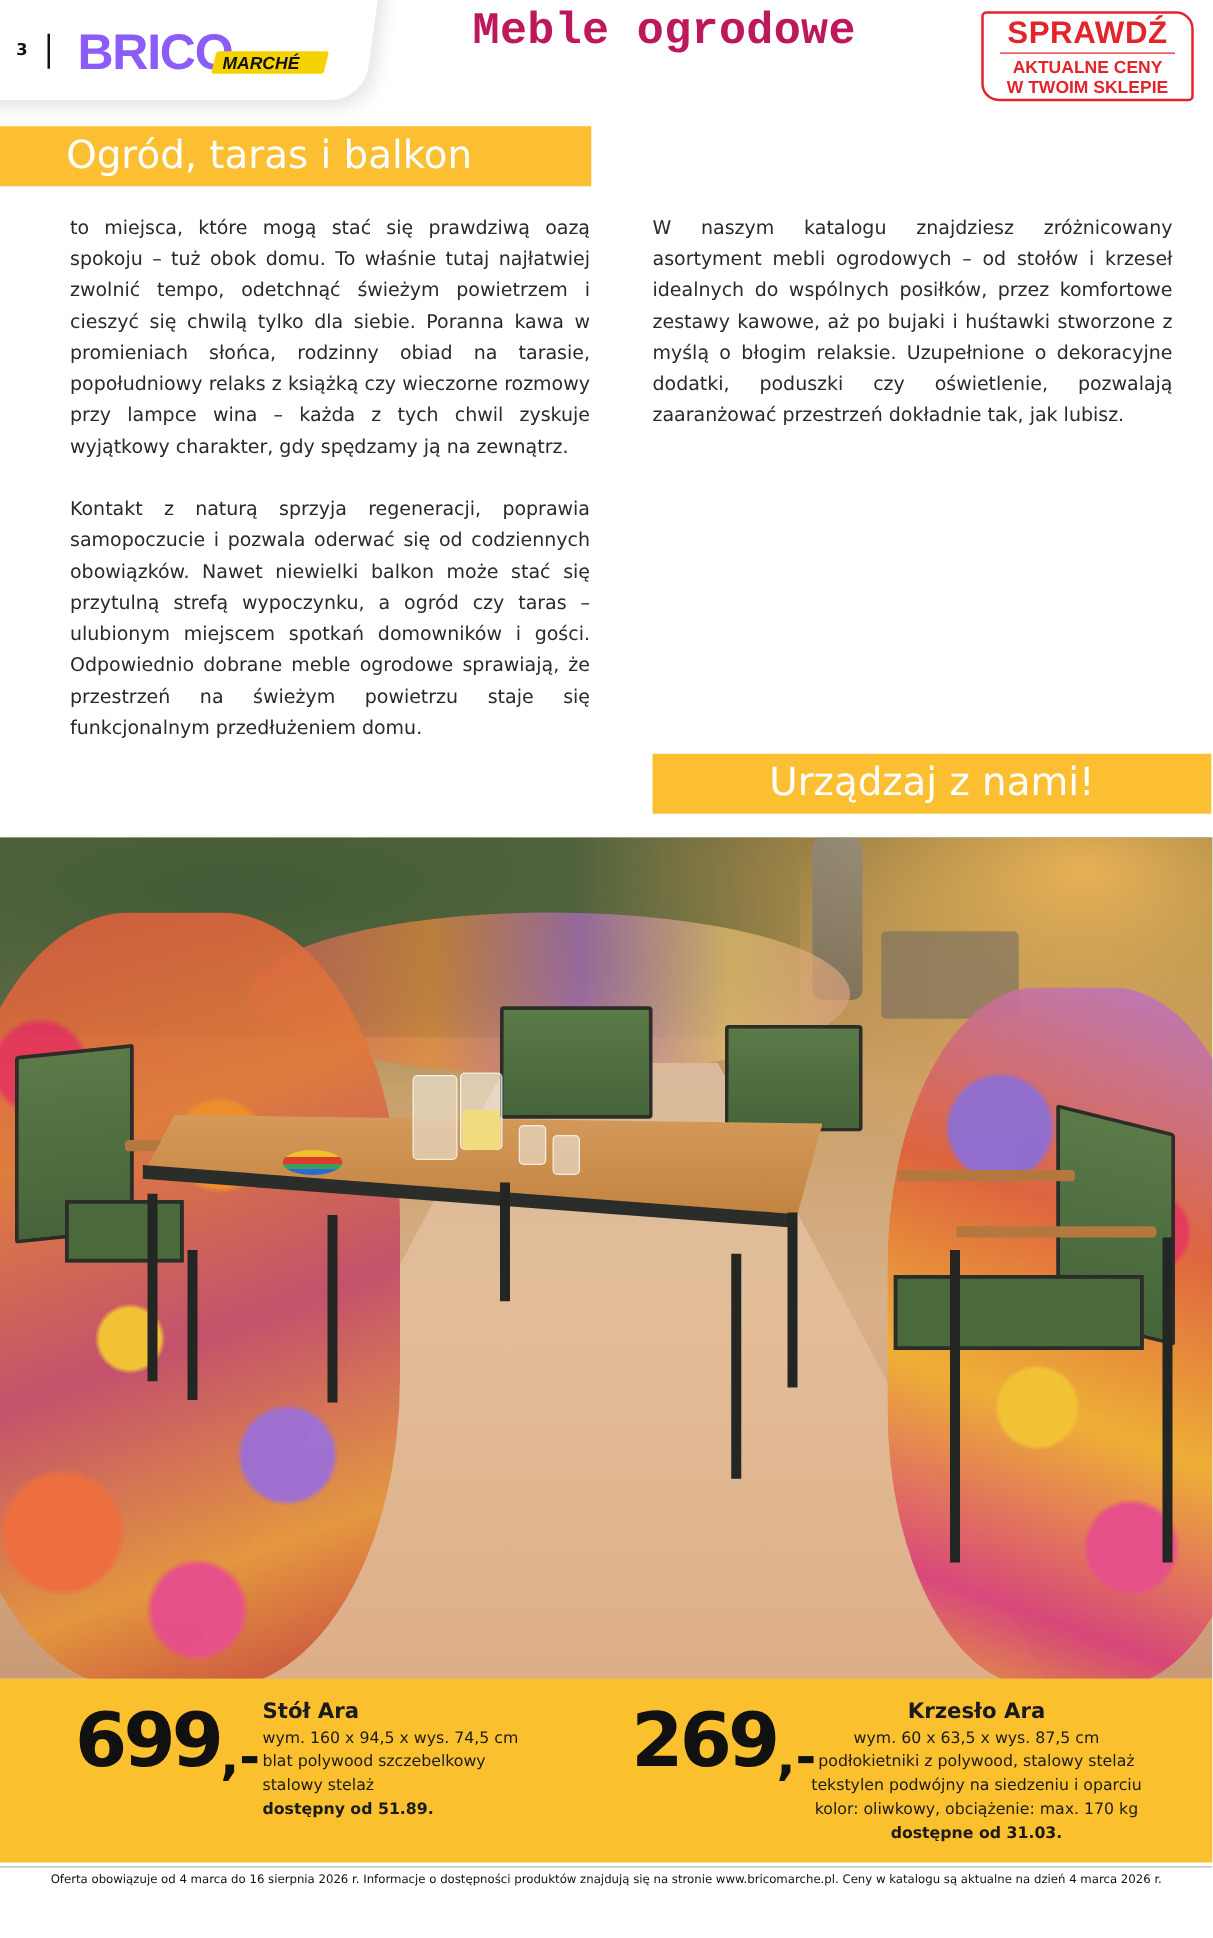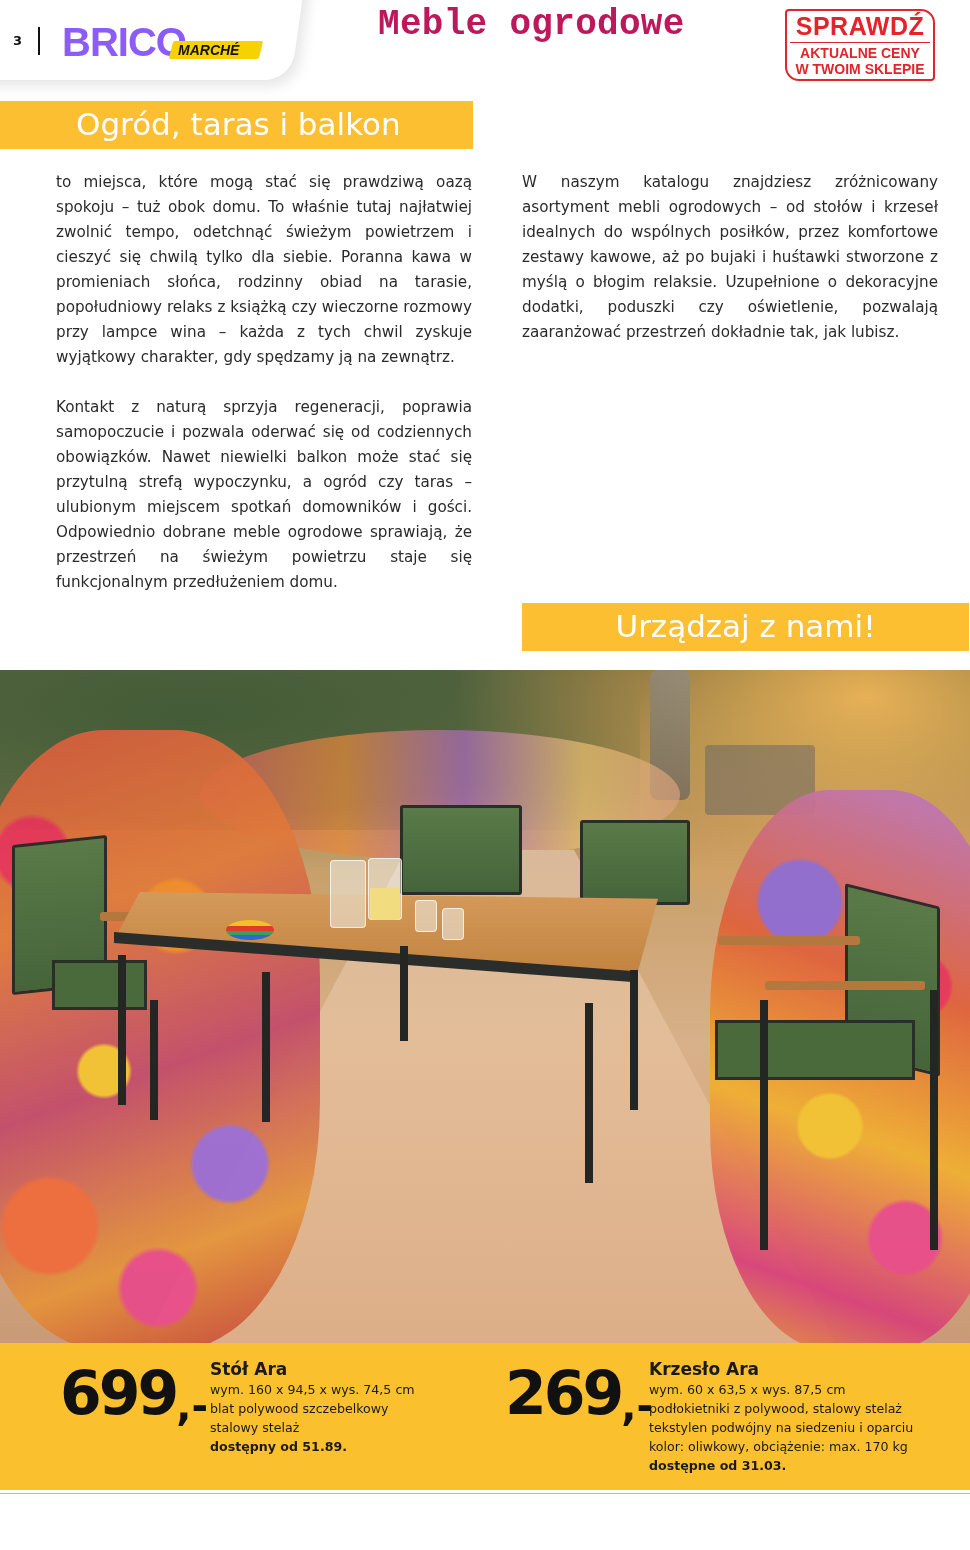--- a/index.html
+++ b/index.html
@@ -26,33 +26,33 @@
   }
   .logo-marche {
     position: absolute; left: 116px; top: 22px; font-family: "Liberation Sans", sans-serif;
     font-weight: bold; font-style: italic; font-size: 14px; color: #111;
   }
   .page-title {
     position: absolute; left: 378px; top: 4px; font-family: Liberation Mono, monospace;
     font-size: 36px; color: #be185d; letter-spacing: 0.3px;
   }
   .check-badge {
-    position: absolute; left: 785px; top: 9px; width: 150px; height: 72px;
+    position: absolute; left: 785px; top: 9px; width: 170px; height: 72px;
     border: 2px solid #e3242b; border-radius: 4px 14px 4px 14px; background: #fff; text-align: center;
   }
   .check-badge .big { display:block; font-family: "Liberation Sans", sans-serif; font-weight: bold; font-size: 25px; color: #e3242b; margin-top: 1px; letter-spacing: 0.5px; }
   .check-badge .rule { width: 140px; height: 1px; background: #e3242b; margin: 1px auto 2px; }
   .check-badge .small { display:block; font-family: "Liberation Sans", sans-serif; font-weight: bold; font-size: 14px; line-height: 16px; color: #e3242b; }
 
   
   .band {
     position: absolute; background: #fbbf31; color: #fff;
     font-family: "DejaVu Sans", sans-serif; font-weight: normal;
   }
-  .band-left { left: 0; top: 101px; width: 473px; height: 48px; font-size: 31px; padding-left: 76px; line-height: 47px; }
+  .band-left { left: 0; top: 101px; width: 473px; height: 48px; font-size: 31px; padding-left: 53px; line-height: 47px; }
   .band-right { left: 522px; top: 603px; width: 447px; height: 48px; font-size: 31px; text-align: center; line-height: 47px; }
 
   
   .col { position: absolute; width: 416px; font-family: "DejaVu Sans", sans-serif; font-size: 15.2px; line-height: 25px; color: #2a2a2a; text-align: justify; }
   .col p { margin-bottom: 25px; }
   .col p.tight { margin-bottom: 0; }
   .col-left { left: 56px; top: 170px; }
   .col-right { left: 522px; top: 170px; }
 
   
@@ -110,21 +110,21 @@
   .price-band { position: absolute; left: 0; top: 1343px; width: 970px; height: 147px; background: #fbc02d; }
   .price { position: absolute; font-family: "DejaVu Sans", sans-serif; font-weight: bold; color: #111; font-size: 60px; letter-spacing: -3px; line-height: 60px; }
   .price .suffix { font-size: 40px; letter-spacing: 0; vertical-align: -6px; }
   .price-1 { left: 60px; top: 1363px; }
   .price-2 { left: 505px; top: 1363px; }
   .prod { position: absolute; font-family: "DejaVu Sans", sans-serif; color: #1a1a1a; font-size: 12.6px; line-height: 19px; }
   .prod .name { font-weight: bold; font-size: 17px; line-height: 20px; display:block; margin-bottom: 1px; }
   .prod .line { display: block; }
   .prod .avail { display:block; font-weight: bold; }
   .prod-1 { left: 210px; top: 1359px; }
-  .prod-2 { left: 649px; top: 1359px; }
+  .prod-2 { left: 649px; top: 1359px; text-align: center; }
 
   
   .footer-rule { position: absolute; left: 0; top: 1493px; width: 970px; height: 1px; background: #b8b8b8; }
   .footer { position: absolute; left: 0; top: 1497px; width: 970px; text-align: center; font-family: "DejaVu Sans", sans-serif; font-size: 9.4px; line-height: 13.5px; color: #111; }
   .footer span { display:block; }
 </style>
 </head>
 <body>
 
 <div class="logo-card"></div>
@@ -216,13 +216,14 @@
   <span class="name">Krzesło Ara</span>
   <span class="line">wym. 60 x 63,5 x wys. 87,5 cm</span>
   <span class="line">podłokietniki z polywood, stalowy stelaż</span>
   <span class="line">tekstylen podwójny na siedzeniu i oparciu</span>
   <span class="line">kolor: oliwkowy, obciążenie: max. 170 kg</span>
   <span class="avail">dostępne od 31.03.</span>
 </div>
 
 <div class="footer-rule"></div>
 <div class="footer">
+  <span>Oferta obowiązuje od 4 marca do 16 sierpnia 2026 r. Informacje o dostępności produktów znajdują się na stronie www.bricomarche.pl. Ceny w katalogu są aktualne na dzień 4 marca 2026 r.</span>
 </div>
 
 </body></html>

